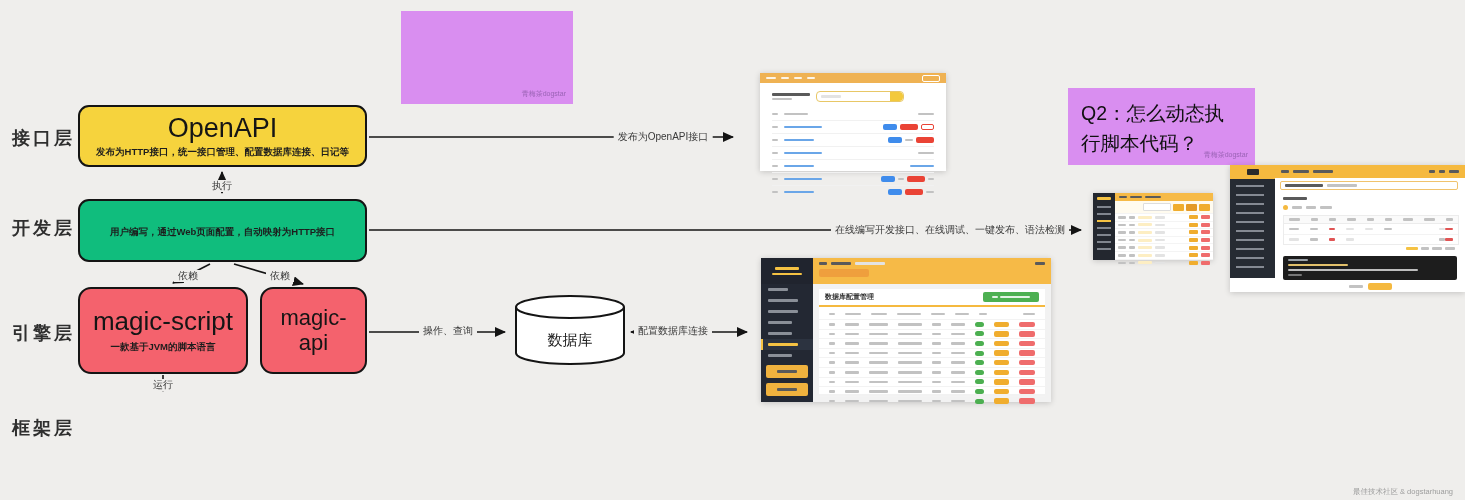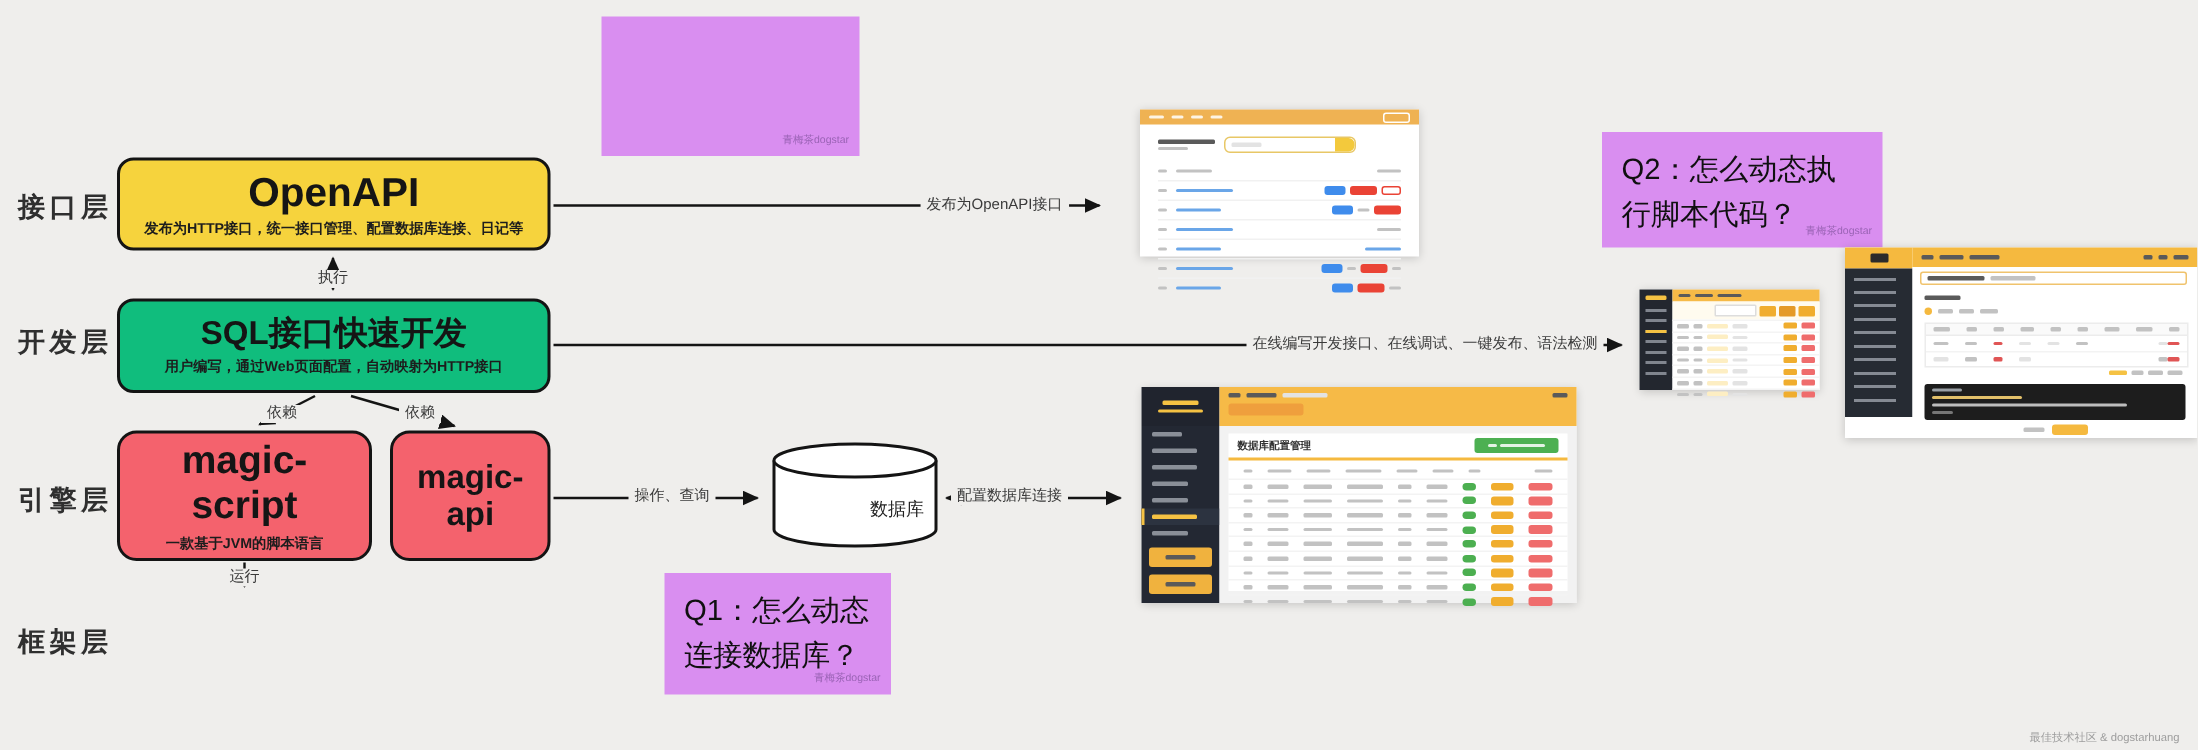--- a/index.html
+++ b/index.html
@@ -6,41 +6,41 @@
   #canvas{position:relative;width:1465px;height:500px;background:#efeeec;overflow:hidden;
           font-family:"Liberation Sans","DejaVu Sans",sans-serif;color:#1c1c1c;}
   #edges{position:absolute;left:0;top:0;pointer-events:none;}
 
   
   .layer-label{position:absolute;left:12px;font-size:18px;font-weight:700;color:#2f2f2f;letter-spacing:3px;}
 
   
   .node{position:absolute;border:2.2px solid #141414;border-radius:11px;text-align:center;
         display:flex;flex-direction:column;justify-content:center;box-sizing:border-box;padding:4px 6px;}
-  .node-title{font-weight:700;color:#151515;line-height:1.12;}
+  .node-title{font-weight:400;color:#151515;line-height:1.12;}
   .node-sub{color:#1d1d1d;font-weight:600;}
   #node-openapi{left:78px;top:105px;width:289px;height:62px;background:#f6d33d;}
   #node-openapi .node-title{font-size:27px;}
   #node-openapi .node-sub{font-size:9.5px;margin-top:3px;}
   #node-sql{left:78px;top:199px;width:289px;height:63px;background:#10bd7d;}
   #node-sql .node-title{font-size:22px;font-weight:600;}
   #node-sql .node-sub{font-size:9.5px;margin-top:3px;}
   #node-magic-script{left:78px;top:287px;width:170px;height:87px;background:#f4626d;border-radius:13px;}
   #node-magic-script .node-title{font-size:26px;}
   #node-magic-script .node-sub{font-size:9.5px;margin-top:5px;}
   #node-magic-api{left:260px;top:287px;width:107px;height:87px;background:#f4626d;border-radius:13px;}
   #node-magic-api .node-title{font-size:22px;}
   #node-magic-api .node-sub{font-size:8.5px;margin-top:3px;line-height:1.45;}
   #node-spring{left:78px;top:397px;width:289px;height:58px;background:#6f9bf5;}
   #node-spring .node-title{font-size:23px;color:#10203c;}
 
   
   .edge-label{position:absolute;transform:translateX(-50%);font-size:10px;color:#3a3a3a;
               background:#efeeec;padding:0 4px;white-space:nowrap;line-height:12px;}
-  #db-label{position:absolute;left:570px;top:331px;transform:translateX(-50%);font-size:12px;color:#222;margin-left:28px;}
+  #db-label{position:absolute;left:570px;top:331px;transform:translateX(-50%);font-size:15px;color:#222;}
 
   
   .note{position:absolute;background:#d98ef0;padding:10px 13px 16px 13px;box-sizing:border-box;
         font-size:19.5px;font-weight:500;color:#101010;line-height:1.55;}
   .note .wm{position:absolute;right:7px;bottom:4px;font-size:7px;color:#9a63b5;font-weight:400;}
   #note-q3{left:401px;top:11px;width:172px;height:93px;}
   #note-q2{left:1068px;top:88px;width:187px;height:77px;}
   #note-q1{left:443px;top:382px;width:151px;height:81px;}
 
   
@@ -162,21 +162,20 @@
   <div class="layer-label" style="top:126px">接口层</div>
   <div class="layer-label" style="top:216px">开发层</div>
   <div class="layer-label" style="top:321px">引擎层</div>
   <div class="layer-label" style="top:416px">框架层</div>
 
   <div class="node" id="node-openapi">
     <div class="node-title">OpenAPI</div>
     <div class="node-sub">发布为HTTP接口，统一接口管理、配置数据库连接、日记等</div>
   </div>
   <div class="node" id="node-sql">
-    <div class="node-title">SQL接口快速开发</div>
     <div class="node-sub">用户编写，通过Web页面配置，自动映射为HTTP接口</div>
   </div>
   <div class="node" id="node-magic-script">
     <div class="node-title">magic-script</div>
     <div class="node-sub">一款基于JVM的脚本语言</div>
   </div>
   <div class="node" id="node-magic-api">
     <div class="node-title">magic-api</div>
   </div>
   <div id="db-label">数据库</div>
@@ -188,24 +187,20 @@
   <div class="edge-label" style="left:663px;top:131px">发布为OpenAPI接口</div>
   <div class="edge-label" style="left:950px;top:224px">在线编写开发接口、在线调试、一键发布、语法检测</div>
   <div class="edge-label" style="left:448px;top:325px">操作、查询</div>
   <div class="edge-label" style="left:673px;top:325px">配置数据库连接</div>
 
   <div class="note" id="note-q3">
     <span class="wm">青梅茶dogstar</span>
   </div>
   <div class="note" id="note-q2">
     <span>Q2：怎么动态执行脚本代码？</span>
-    <span class="wm">青梅茶dogstar</span>
-  </div>
-  <div class="note" id="note-q1">
-    <span>Q1：怎么动态连接数据库？</span>
     <span class="wm">青梅茶dogstar</span>
   </div>
 
   <div class="shot" id="shot-api-docs">
     <div class="hdr">
       <i class="d white w10"></i>
         <i class="d white w8"></i>
         <i class="d white w8"></i>
         <i class="d white w8"></i>
       <span class="pill"></span>

